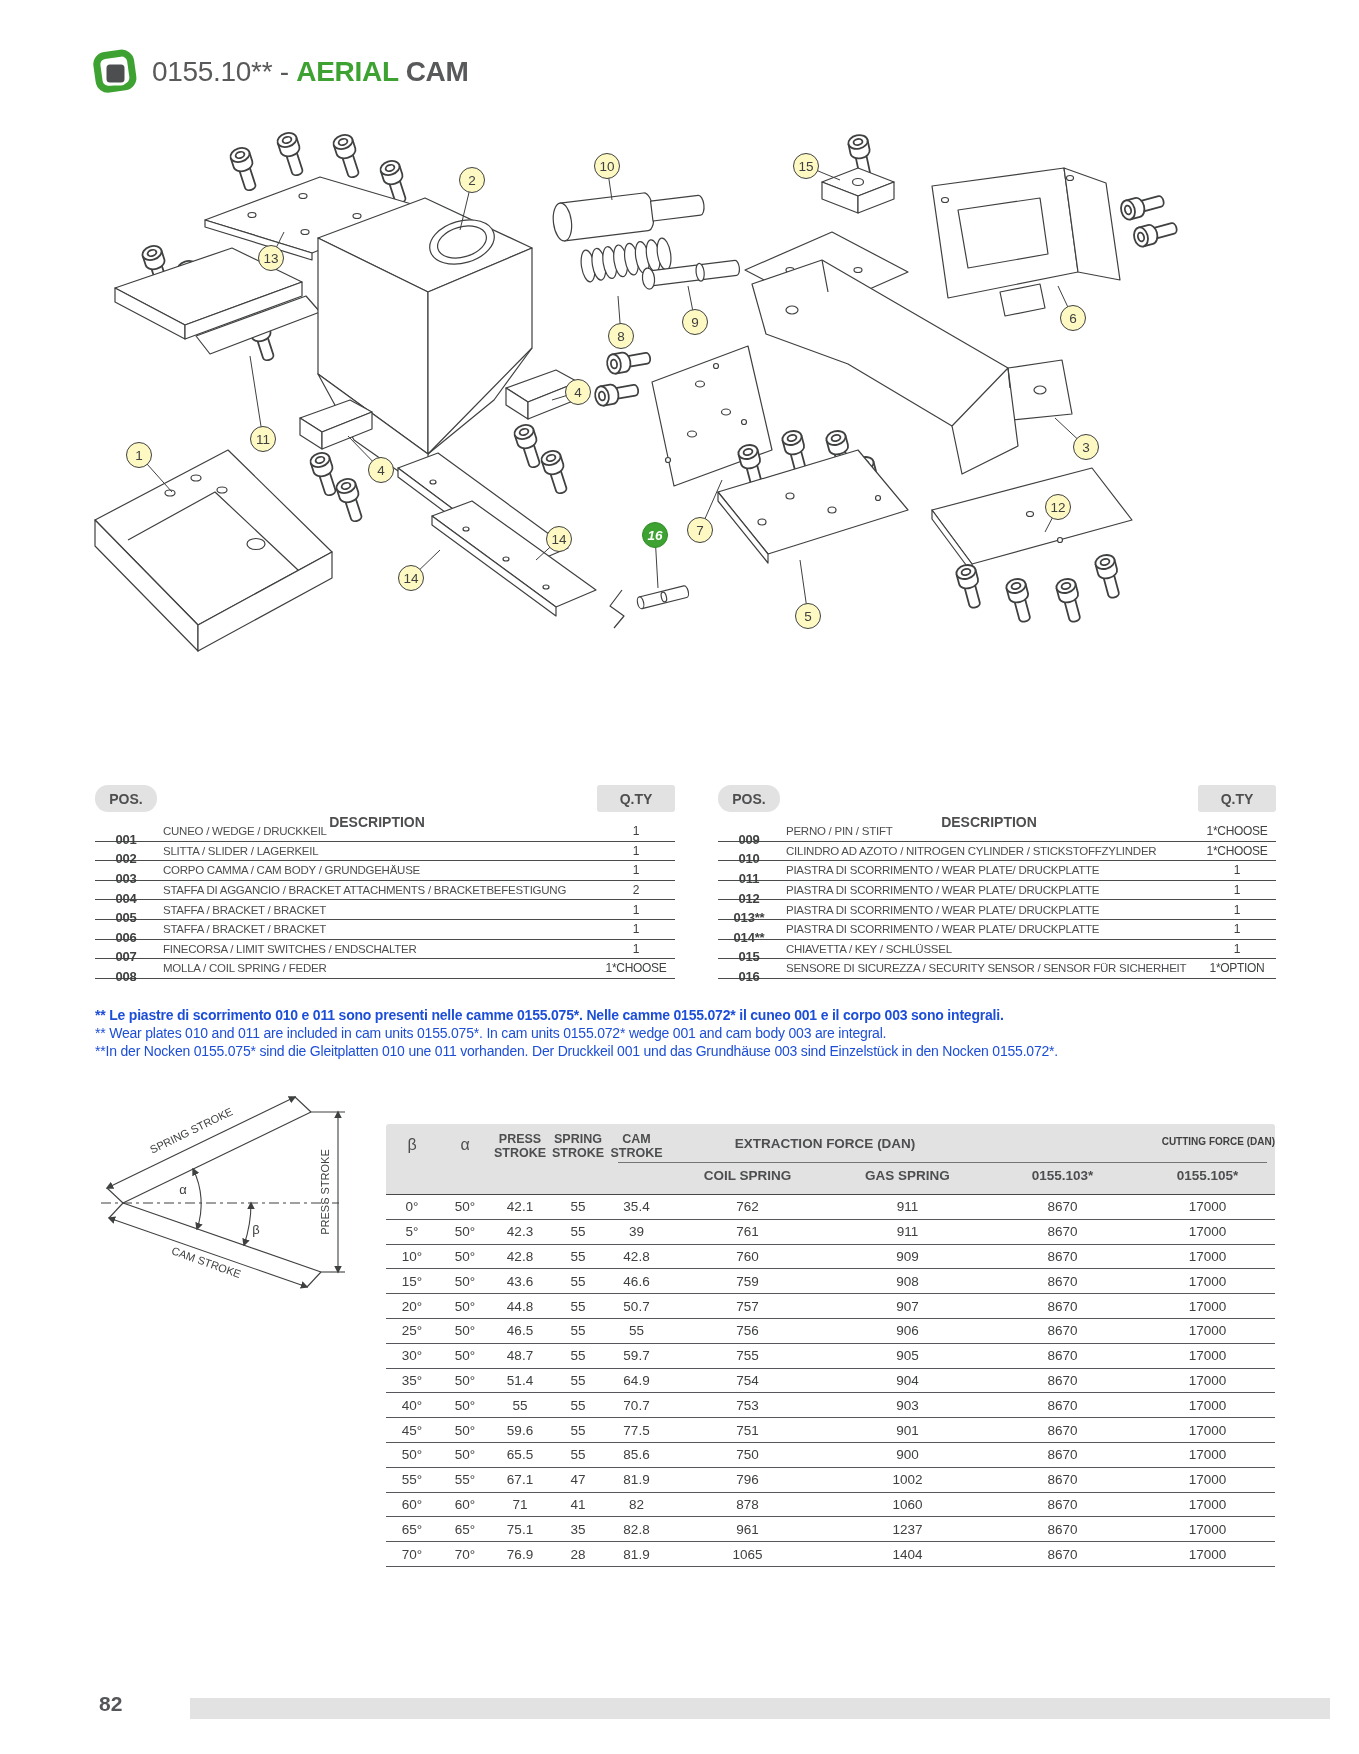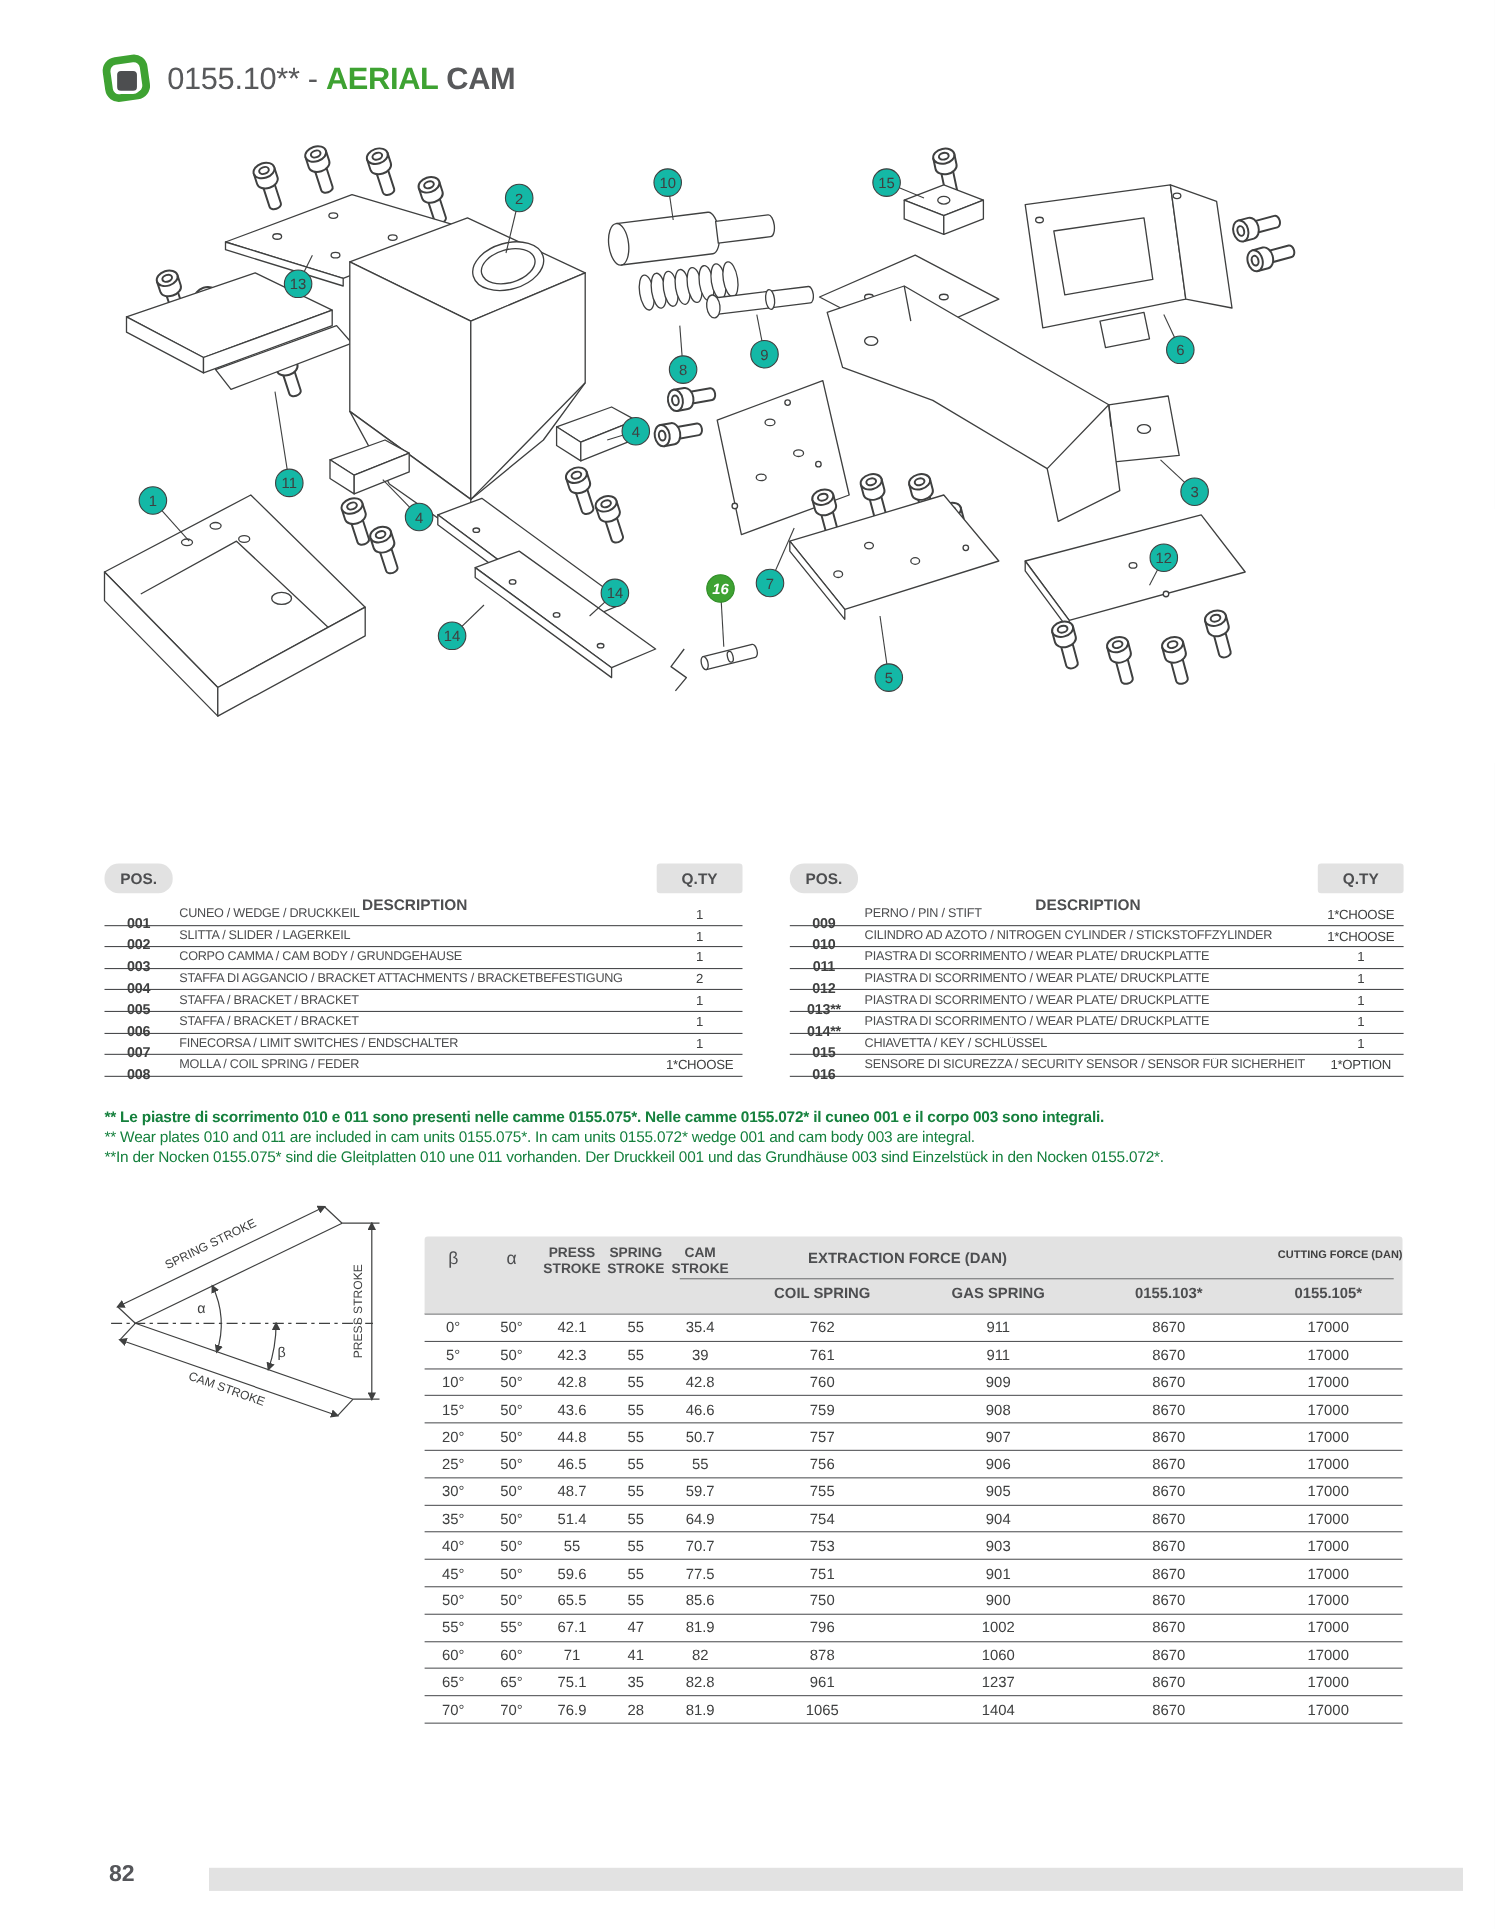--- a/index.html
+++ b/index.html
@@ -10,42 +10,42 @@
   .title{position:absolute;left:152px;top:56px;font-size:28px;letter-spacing:-0.3px;
          color:#58595b;white-space:nowrap;}
   .title .code{font-weight:400;}
   .title .green{color:#3ea232;font-weight:700;}
   .title .dark{color:#58595b;font-weight:700;}
   
   .diagram-svg{position:absolute;left:0;top:120px;width:1359px;height:560px;}
   .callout-layer{position:absolute;left:0;top:120px;width:1359px;height:560px;}
   #leader-svg{position:absolute;left:0;top:0;}
   .callout{position:absolute;width:26px;height:26px;border:1.5px solid #3f4040;border-radius:50%;
-           background:#14b8a6;font-size:13.5px;display:flex;align-items:center;justify-content:center;
+           background:#fef9c3;font-size:13.5px;display:flex;align-items:center;justify-content:center;
            color:#3f4040;box-sizing:border-box;}
   .callout-green{background:#3ea232;border-color:#2f8c27;color:#fff;font-weight:700;}
   
   .ptable{position:absolute;}
   #ptable-left{left:95px;top:785px;width:580px;}
   #ptable-right{left:718px;top:785px;width:558px;}
   .pt-head{display:flex;gap:3px;height:27px;}
   .pt-head>div{background:#e2e2e2;display:flex;align-items:center;justify-content:center;
                font-weight:700;font-size:14px;color:#4d4e50;border-radius:3px;}
   .pt-head .hpos{width:62px;border-radius:13px;}
   .pt-head .hdesc{flex:1;margin-top:37px;}
   .pt-head .hqty{width:78px;}
   .pt-rows{margin-top:10px;}
   .prow{display:flex;align-items:center;height:18.6px;border-bottom:1.6px solid #4a4b4d;}
   .prow .pos{width:62px;text-align:center;font-weight:700;font-size:13px;color:#3f4040;letter-spacing:-0.2px;margin-top:16px;}
   .prow .desc{flex:1;padding-left:6px;font-size:11.5px;letter-spacing:-0.25px;color:#4d4e50;
               white-space:nowrap;overflow:hidden;}
   .prow .qty{width:78px;text-align:center;font-size:12px;color:#3f4040;letter-spacing:-0.3px;}
   
   .notes{position:absolute;left:95px;top:1006px;width:1210px;font-size:14px;line-height:18px;
-         color:#15803d;letter-spacing:-0.2px;}
+         color:#1d4ed8;letter-spacing:-0.2px;}
   .notes .n1{font-weight:700;}
   
   .stroke-svg{position:absolute;left:93px;top:1090px;width:258px;height:218px;}
   
   .ftable{position:absolute;left:386px;top:1124px;width:889px;}
   .ft-header{position:relative;background:#e2e2e2;height:70px;border-radius:3px 3px 0 0;}
   .ft-main{position:absolute;top:9px;left:0;width:100%;display:flex;}
   .c0{width:52px;}.c1{width:54px;}.c2{width:56px;}.c3{width:60px;}.c4{width:57px;}
   .c5{width:165px;}.c6{width:155px;}.c7{width:155px;}.c8{width:135px;}
   .fc{text-align:center;}

